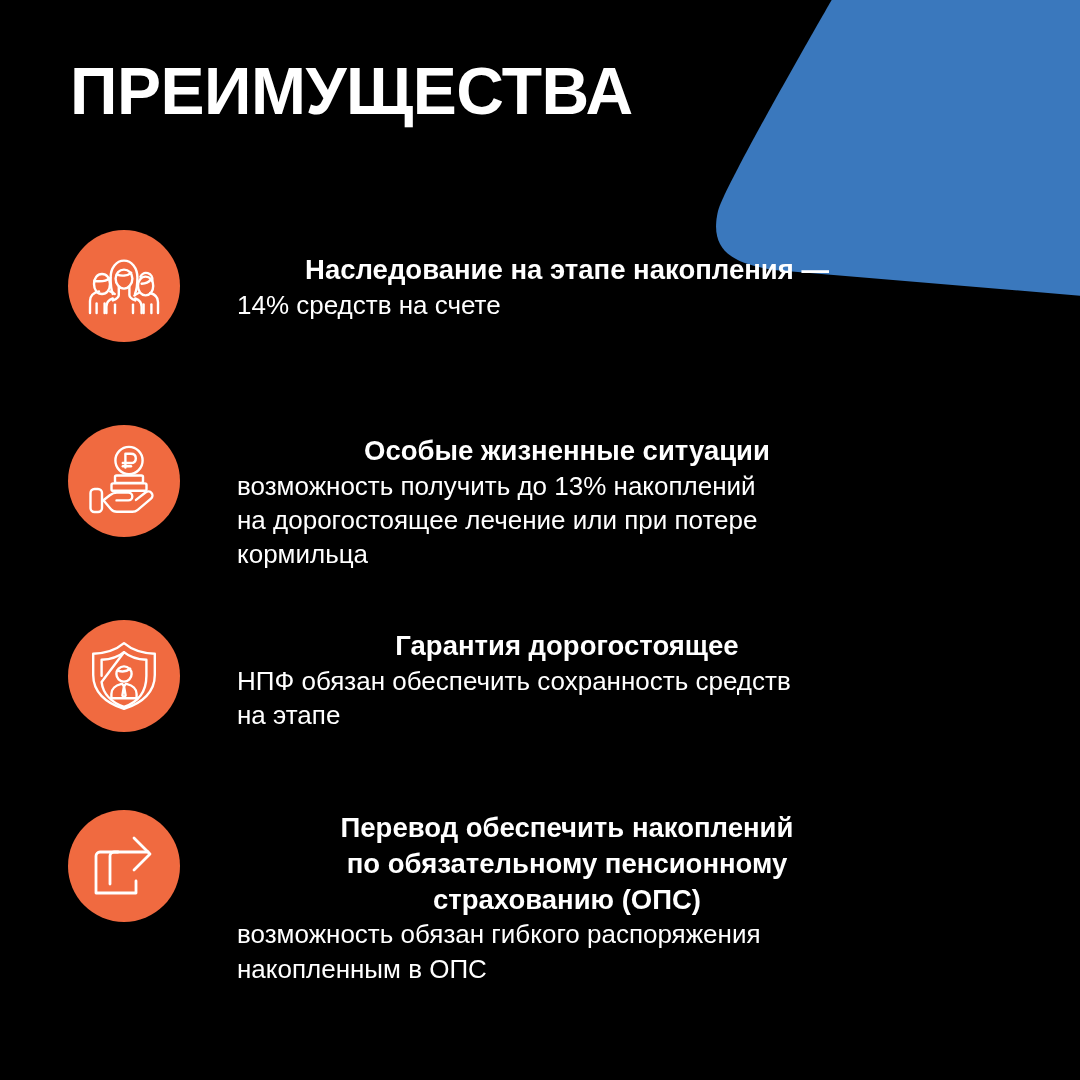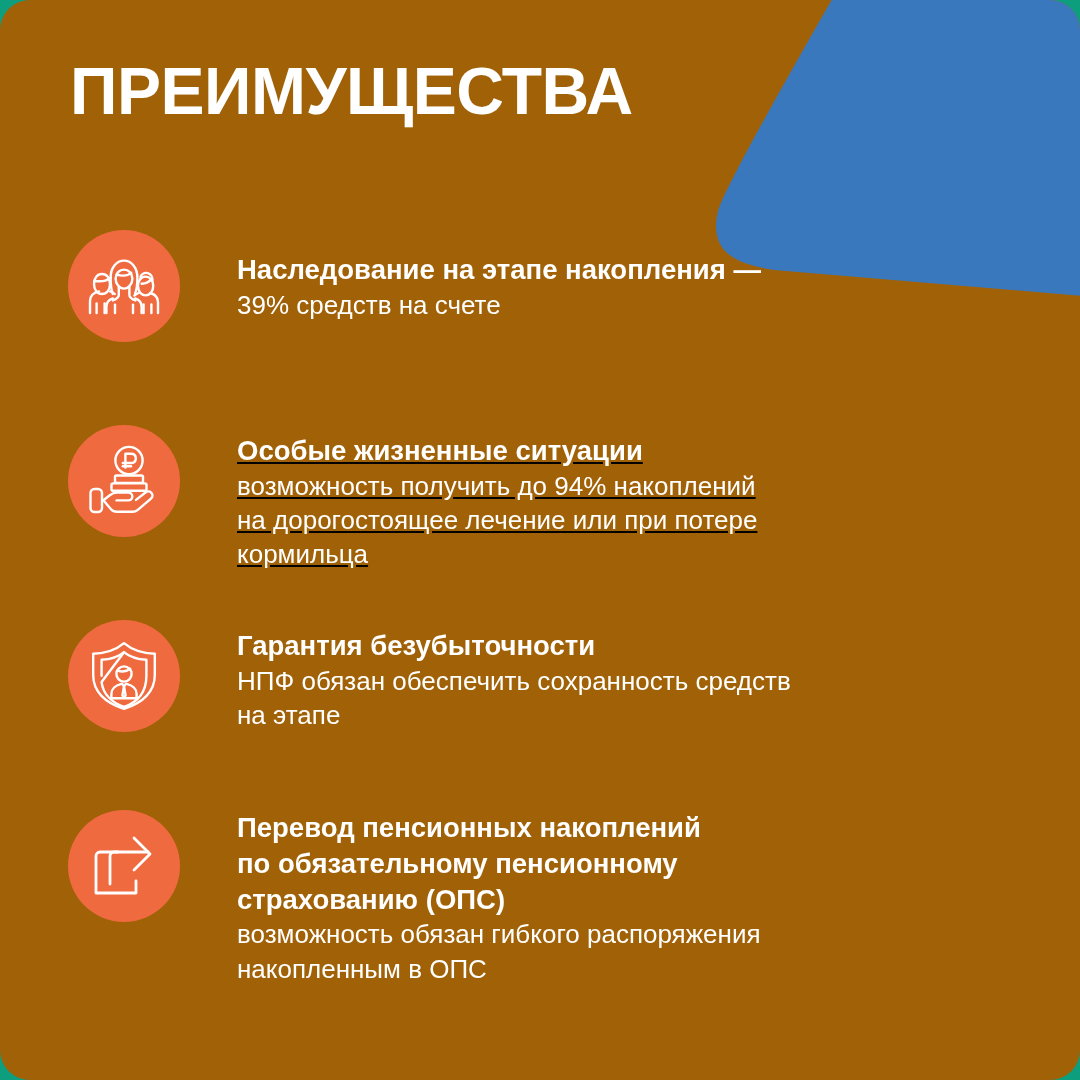--- a/index.html
+++ b/index.html
@@ -4,24 +4,23 @@
 <style>
   html, body {
     margin: 0;
     padding: 0;
     background: #0d9e7e;
   }
   #canvas {
     position: relative;
     width: 1080px;
     height: 1080px;
-    background: #a16207;
+    background: #000000;
     overflow: hidden;
     font-family: "Liberation Sans", "DejaVu Sans", sans-serif;
-    border-radius: 30px;
   }
 
   
   #blue-blob {
     position: absolute;
     top: -4px;
     right: -4px;
     width: 420px;
     height: 300px;
     pointer-events: none;
@@ -72,20 +71,21 @@
     padding-top: 6px;
     width: 660px;
   }
   .benefit-title {
     font-size: 27.5px;
     font-weight: 700;
     line-height: 1.30;
     color: #ffffff;
     margin: 0;
     white-space: pre-line;
+    text-align: center;
   }
   .benefit-desc {
     font-size: 26px;
     font-weight: 400;
     line-height: 1.32;
     color: #ffffff;
     margin: 0;
     white-space: pre-line;
   }
 
@@ -132,21 +132,21 @@
         <path d="M32.8 36 V44 c0 3-3.4 4.4-6 5.4"></path>
         <path d="M43.4 36 V44 c0 3 3.4 4.4 6 5.4"></path>
         <path d="M20.4 62 V55.8 c0-4.2 3-7.2 6.4-8.4"></path>
         <path d="M55.6 62 V55.8 c0-4.2-3-7.2-6.4-8.4"></path>
         <path d="M29 62 V53.6"></path>
         <path d="M47 62 V53.6"></path>
       </svg>
     </div>
     <div class="benefit-text">
       <p class="benefit-title">Наследование на этапе накопления —</p>
-      <p class="benefit-desc">39% средств на счете</p>
+      <p class="benefit-desc">14% средств на счете</p>
     </div>
   </div>
 
   <div class="benefit-row" id="row-1">
     <div class="icon-badge">
       <svg width="78" height="74" viewBox="0 0 78 74" fill="none" stroke="#ffffff" stroke-width="2.4" stroke-linecap="round" stroke-linejoin="round" aria-hidden="true">
 
         <circle cx="44" cy="16.5" r="13.6"></circle>
         <path d="M40.4 23.5 V9.8 h5.4 c3.1 0 5 1.9 5 4.6 c0 2.7-1.9 4.6-5 4.6 h-8"></path>
         <path d="M37.8 22.2 h8.2"></path>
@@ -155,21 +155,21 @@
         <rect x="26.5" y="39.4" width="35" height="7.4" rx="1.6"></rect>
 
         <path d="M31.5 56.4 h11.8 c2.2 0 4-1.7 4-3.9 c0-2.2-1.8-3.9-4-3.9 H32 c-2.8 0-5 0.9-7.2 2.6 l-6.4 5"></path>
         <path d="M18.4 56.2 l7.4 8.8 c1.6 1.9 3.5 2.8 6 2.8 h15.6 c2 0 3.9-0.7 5.4-2 L66 54.6 c1.7-1.5 1.9-4 0.5-5.7 c-1.4-1.7-3.9-2-5.7-0.6 l-9.8 7.6"></path>
 
         <rect x="5.5" y="45" width="11.5" height="23" rx="4"></rect>
       </svg>
     </div>
     <div class="benefit-text">
       <p class="benefit-title">Особые жизненные ситуации</p>
-      <p class="benefit-desc">возможность получить до 94% накоплений
+      <p class="benefit-desc">возможность получить до 13% накоплений
 на дорогостоящее лечение или при потере
 кормильца</p>
     </div>
   </div>
 
   <div class="benefit-row" id="row-2">
     <div class="icon-badge">
       <svg width="72" height="74" viewBox="0 0 72 74" fill="none" stroke="#ffffff" stroke-width="2.4" stroke-linecap="round" stroke-linejoin="round" aria-hidden="true">
 
         <path d="M36 4.2 C28 11 17 14.4 5.2 14.8 V36 c0 16.4 11.8 28 30.8 33.8 C55 64 66.8 52.4 66.8 36 V14.8 C55 14.4 44 11 36 4.2z"></path>
@@ -182,39 +182,39 @@
 
         <path d="M23.4 59.2 V55 c0-5 4.2-8.6 9.4-9.8"></path>
         <path d="M48.6 59.2 V55 c0-5-4.2-8.6-9.4-9.8"></path>
         <path d="M23.4 59.2 h25.2"></path>
 
         <path d="M34 44.8 l2 2.4 l2-2.4"></path>
         <path d="M36 47.2 l-1.6 9.2 l1.6 2 l1.6-2 l-1.6-9.2z"></path>
       </svg>
     </div>
     <div class="benefit-text">
-      <p class="benefit-title">Гарантия безубыточности</p>
+      <p class="benefit-title">Гарантия дорогостоящее</p>
       <p class="benefit-desc">НПФ обязан обеспечить сохранность средств
 на этапе</p>
     </div>
   </div>
 
   <div class="benefit-row" id="row-3">
     <div class="icon-badge">
       <svg width="72" height="70" viewBox="0 0 72 70" fill="none" stroke="#ffffff" stroke-width="2.8" stroke-linecap="round" stroke-linejoin="round" aria-hidden="true">
 
         <path d="M30 21 H12 c-2.2 0-4 1.8-4 4 V62 h40 V50"></path>
 
         <path d="M22 53 V25 c0-2.2 1.8-4 4-4 h34"></path>
 
         <path d="M46 7 L62 23 L46 39"></path>
       </svg>
     </div>
     <div class="benefit-text">
-      <p class="benefit-title">Перевод пенсионных накоплений
+      <p class="benefit-title">Перевод обеспечить накоплений
 по обязательному пенсионному
 страхованию (ОПС)</p>
       <p class="benefit-desc">возможность обязан гибкого распоряжения
 накопленным в ОПС</p>
     </div>
   </div>
 
 </div>
 
 </body></html>

